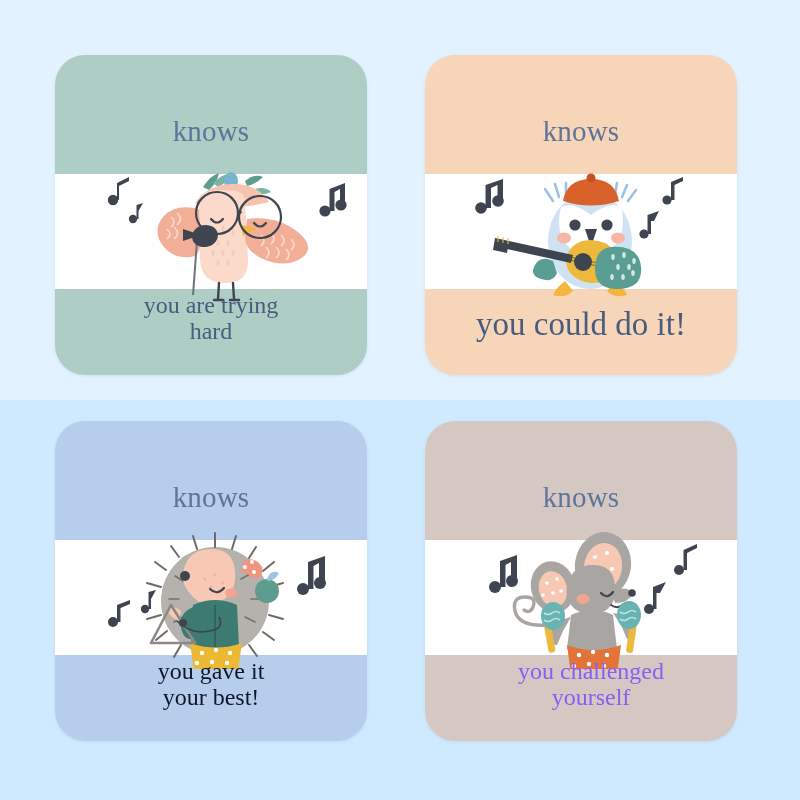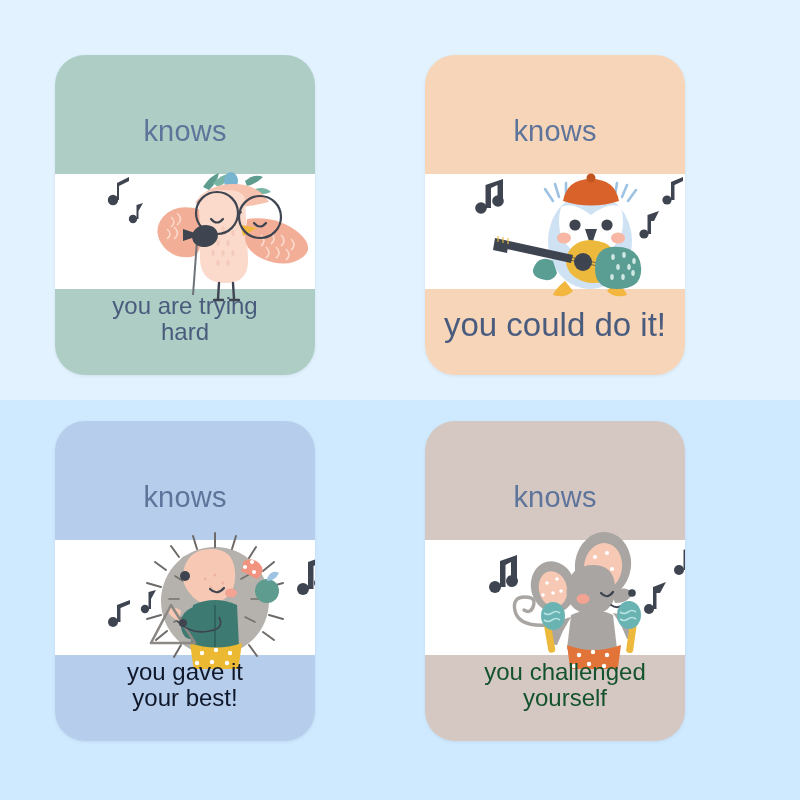--- a/index.html
+++ b/index.html
@@ -24,25 +24,26 @@
     position: absolute;
     left: 0;
     width: 800px;
     height: 400px;
   }
   .bg-top { top: 0; }
   .bg-bottom { top: 400px; }
 
   .card {
     position: absolute;
-    width: 260px;
+    width: 312px;
     height: 320px;
     border-radius: 30px;
     overflow: hidden;
     box-shadow: 0 1px 3px rgba(90,110,130,0.13);
+    font-family: Liberation Serif, serif;
   }
   .card-1 { left: 55px;  top: 55px; }
   .card-2 { left: 425px; top: 55px; }
   .card-3 { left: 55px;  top: 421px; }
   .card-4 { left: 425px; top: 421px; }
 
   .band {
     position: absolute;
     left: 0;
     width: 100%;
@@ -461,17 +462,17 @@
           <path d="M195 83 q4 3 8 0 q4 -3 8 0"></path>
           <path d="M195 90 q4 3 8 0 q4 -3 8 0"></path>
         </g>
 
         <path d="M150 140 q-6 2 -6 6 l18 0 l0 -6 Z" fill="#a9a5a2"></path>
         <path d="M188 140 q6 2 6 6 l-18 0 l0 -6 Z" fill="#a9a5a2"></path>
       </svg>
     </div>
 
     <div class="knows" style="color: rgb(95, 116, 154);">knows</div>
-    <div class="message two-line" style="color: #14532d; padding-left: 28px;">you challenged
+    <div class="message two-line" style="color: #8b5cf6; padding-left: 28px;">you challenged
 yourself</div>
   </div>
 
 </div>
 
 </body></html>

